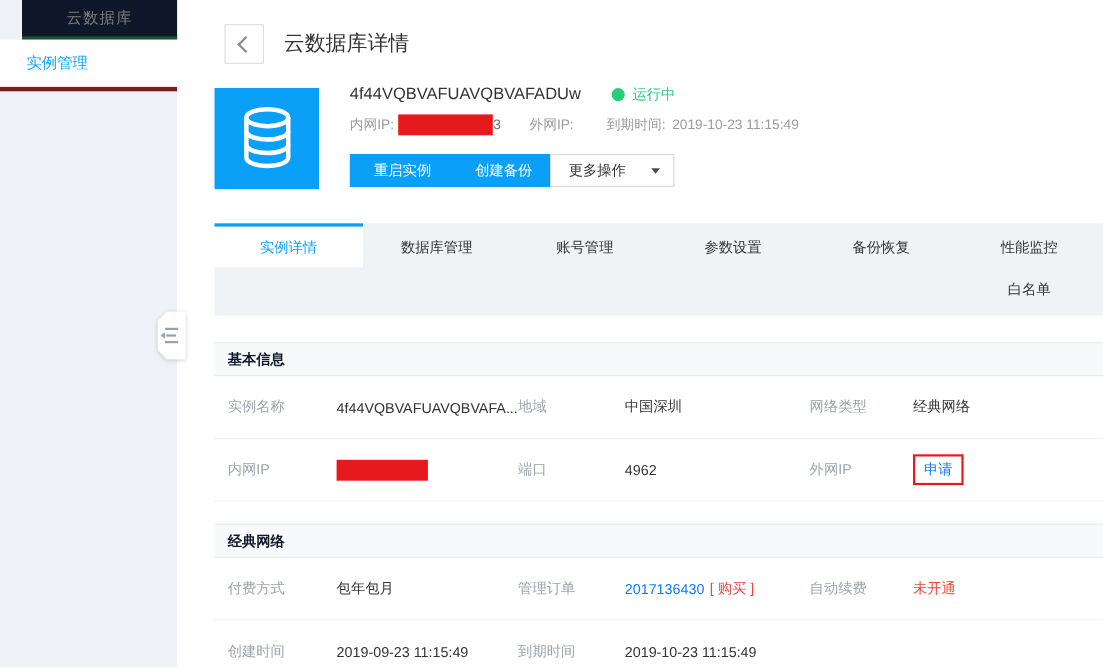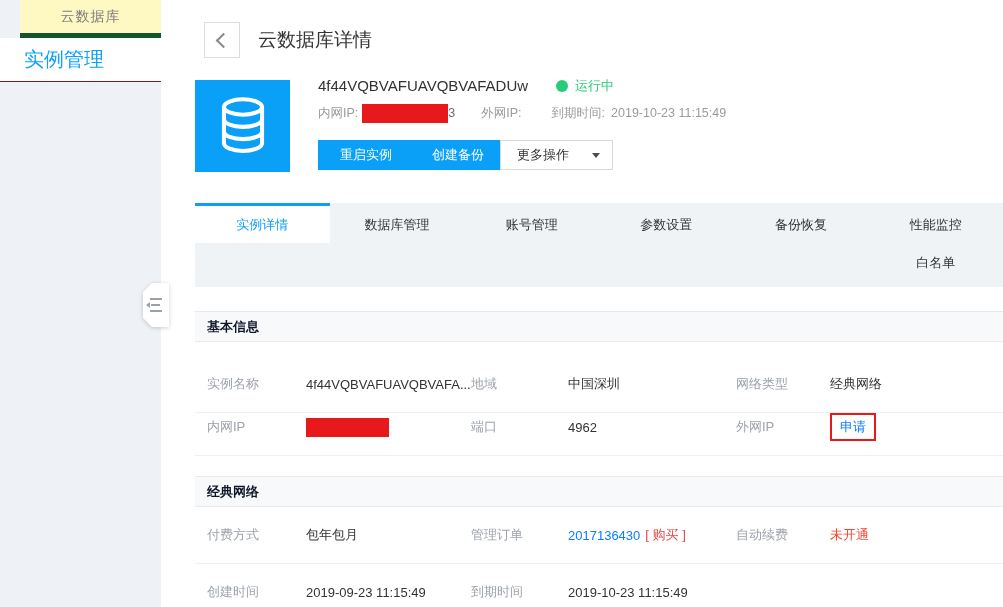--- a/index.html
+++ b/index.html
@@ -4,28 +4,28 @@
 <style>
   html,body{margin:0;padding:0;}
   body{
     width:1003px;height:607px;position:relative;overflow:hidden;
     background:#fff;font-family:"Liberation Sans","DejaVu Sans",sans-serif;
     -webkit-font-smoothing:antialiased;
   }
   
   .sidebar{position:absolute;left:0;top:0;width:161px;height:607px;background:#eef1f5;}
   .sidebar-title{
-    height:33px;background:#fef9c3;border-bottom:5px solid #14532d;
+    height:33px;background:#0f172a;border-bottom:3px solid #14532d;
     display:flex;align-items:center;justify-content:center;
     font-size:14px;color:#7d7d7d;letter-spacing:1px;margin-left:20px;
   }
   .sidebar-item{
-    height:43px;background:#fff;border-bottom:1px solid #7f1d1d;
+    height:43px;background:#fff;border-bottom:4px solid #7f1d1d;
     display:flex;align-items:center;padding-left:24px;
-    font-size:20px;color:#0ca1fa;cursor:pointer;
+    font-size:14px;color:#0ca1fa;cursor:pointer;
   }
   
   .handle-wrap{position:absolute;left:143px;top:283px;filter:drop-shadow(0 1px 2px rgba(0,0,0,.18));}
   .handle{
     width:26px;height:44px;background:#fff;
     clip-path:polygon(0 9px,9px 0,100% 0,100% 100%,9px 100%,0 35px);
     display:flex;flex-direction:column;align-items:center;justify-content:center;cursor:pointer;
   }
   .hbar{width:12px;height:2px;background:#9aa1a9;margin:2px 0;}
   .hmid{display:flex;align-items:center;margin:2px 0 2px -4px;}
@@ -80,21 +80,21 @@
   .sec-head{
     position:absolute;left:195px;width:808px;height:31px;box-sizing:border-box;
     background:#f8f9fb;border-top:1px solid #e8eaed;border-bottom:1px solid #e8eaed;
     display:flex;align-items:center;padding-left:12px;
     font-size:13px;font-weight:bold;color:#0f172a;
   }
   .sec-basic{top:311px;}
   .sec-billing{top:476px;}
   .info-row{position:absolute;left:195px;width:808px;height:56px;}
   .info-row.bordered{border-bottom:1px solid #eef0f3;}
-  .row-b1{top:356px;}
+  .row-b1{top:342px;}
   .row-b2{top:399px;}
   .row-p1{top:507px;}
   .row-p2{top:564px;}
   .cell{position:absolute;top:0;height:100%;display:flex;align-items:center;font-size:13px;color:#333;white-space:nowrap;}
   .lbl{color:#9da3ab;}
   .p1{left:12px;}.p2{left:111px;}.p3{left:276px;}.p4{left:373px;}.p5{left:541px;}.p6{left:635px;}
   .redact-2{display:inline-block;width:83px;height:19px;background:#e8191c;}
   .apply-link{
     color:#0d7dfc;border:2px solid #e8191c;padding:3px 8px;cursor:pointer;
   }

